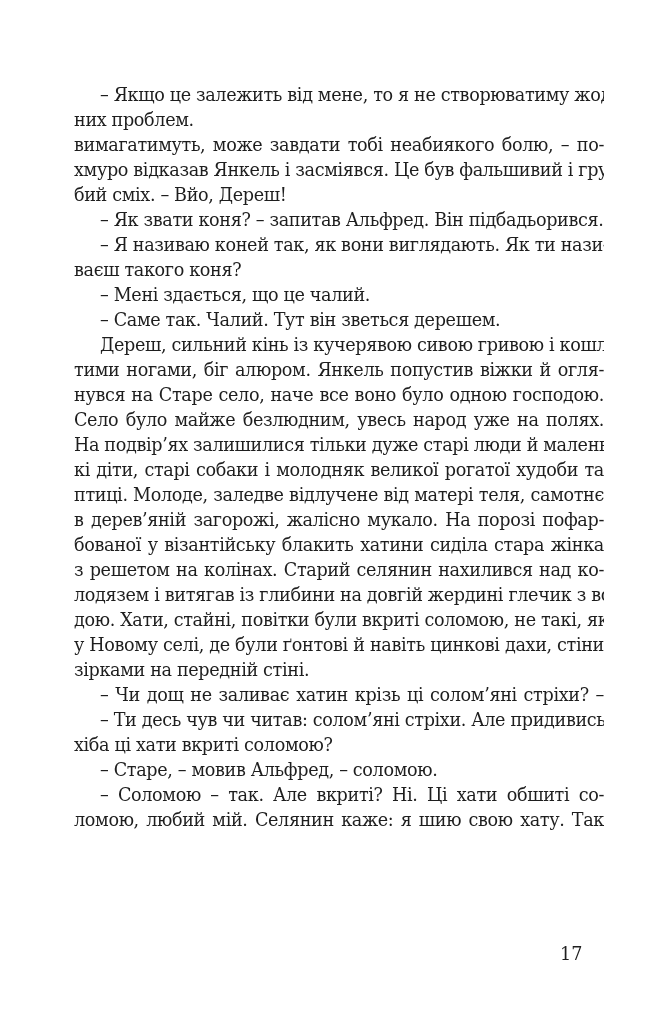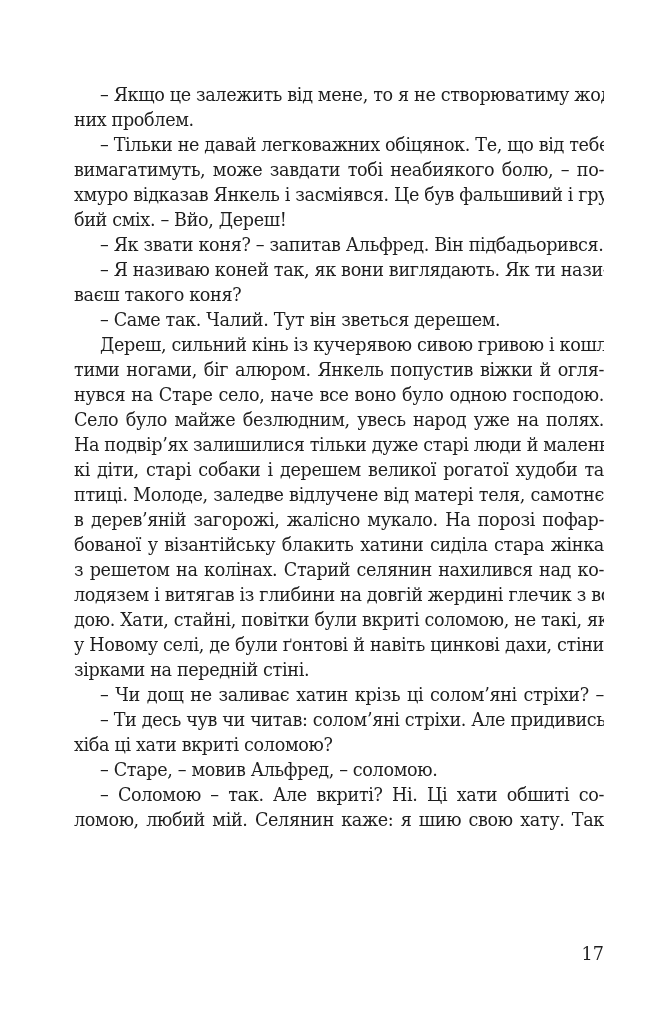--- a/index.html
+++ b/index.html
@@ -31,46 +31,45 @@
     text-align-last: justify;
     overflow: hidden;
   }
   .line.indent { padding-left: 26px; }
   .line.last { text-align-last: left; }
   .page-number {
     position: absolute;
     left: 560px;
     top: 942px;
     width: 44px;
-    text-align: right;
     font-size: 17.6px;
     line-height: 25px;
     color: #1e1e1e;
   }
 </style>
 </head>
 <body>
 
 <div class="page" id="page-text">
     <div class="line indent">– Якщо це залежить від мене, то я не створюватиму жод-</div>
     <div class="line last">них проблем.</div>
-    <div class="line indent">– Тільки не давай легковажних обіцянок. Те, що від тебе</div>
     <div class="line">вимагатимуть, може завдати тобі неабиякого болю, – по-</div>
     <div class="line">хмуро відказав Янкель і засміявся. Це був фальшивий і гру-</div>
     <div class="line last">бий сміх. – Вйо, Дереш!</div>
     <div class="line indent last">– Як звати коня? – запитав Альфред. Він підбадьорився.</div>
     <div class="line indent">– Я називаю коней так, як вони виглядають. Як ти нази-</div>
     <div class="line last">ваєш такого коня?</div>
+    <div class="line indent last">– Мені здається, що це чалий.</div>
     <div class="line indent last">– Саме так. Чалий. Тут він зветься дерешем.</div>
     <div class="line indent">Дереш, сильний кінь із кучерявою сивою гривою і кошла-</div>
     <div class="line">тими ногами, біг алюром. Янкель попустив віжки й огля-</div>
     <div class="line">нувся на Старе село, наче все воно було одною господою.</div>
     <div class="line">Село було майже безлюдним, увесь народ уже на полях.</div>
     <div class="line">На подвір’ях залишилися тільки дуже старі люди й малень-</div>
-    <div class="line">кі діти, старі собаки і дерешем великої рогатої худоби та</div>
+    <div class="line">кі діти, старі собаки і молодняк великої рогатої худоби та</div>
     <div class="line">птиці. Молоде, заледве відлучене від матері теля, самотнє</div>
     <div class="line">в дерев’яній загорожі, жалісно мукало. На порозі пофар-</div>
     <div class="line">бованої у візантійську блакить хатини сиділа стара жінка</div>
     <div class="line">з решетом на колінах. Старий селянин нахилився над ко-</div>
     <div class="line">лодязем і витягав із глибини на довгій жердині глечик з во-</div>
     <div class="line">дою. Хати, стайні, повітки були вкриті соломою, не такі, як</div>
     <div class="line">у Новому селі, де були ґонтові й навіть цинкові дахи, стіни</div>
     <div class="line last">зірками на передній стіні.</div>
     <div class="line indent">– Чи дощ не заливає хатин крізь ці солом’яні стріхи? –</div>
     <div class="line indent">– Ти десь чув чи читав: солом’яні стріхи. Але придивись:</div>

